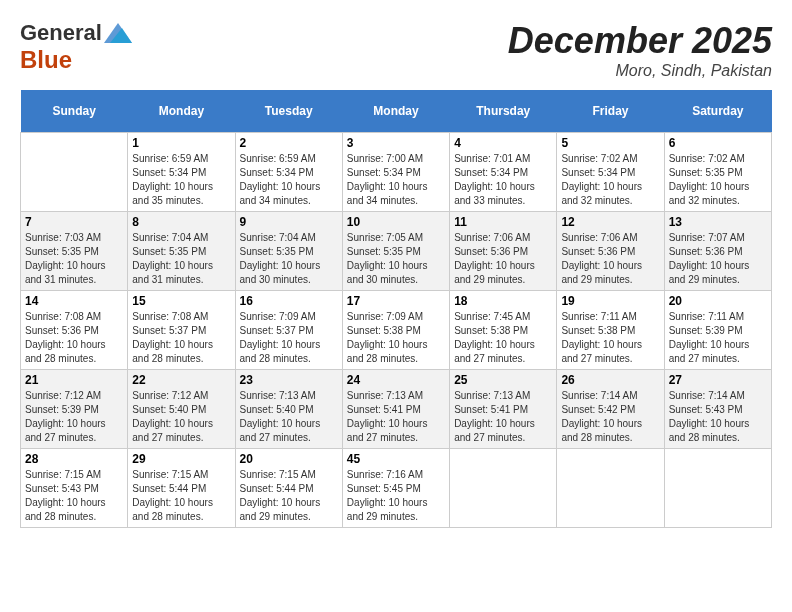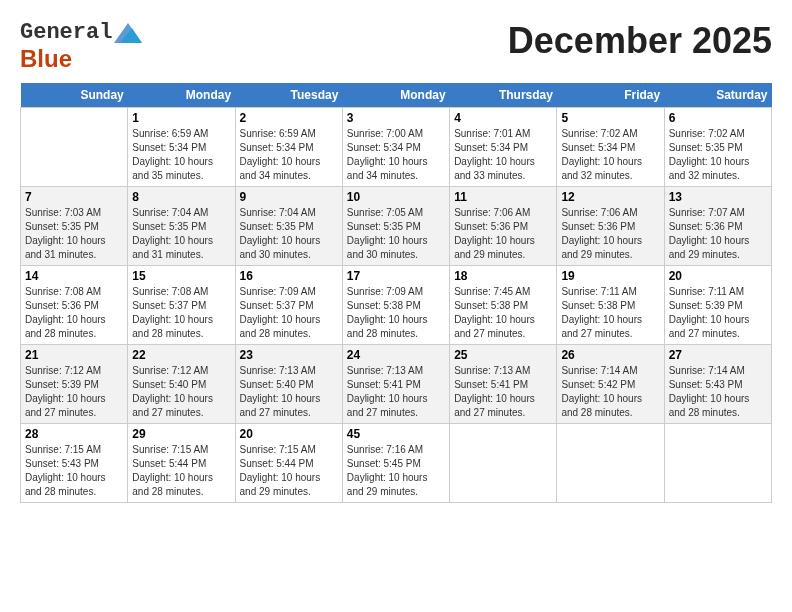--- a/index.html
+++ b/index.html
@@ -17,59 +17,59 @@
       margin-bottom: 10px;
     }
     .logo {
       display: flex;
       flex-direction: column;
       align-items: flex-start;
     }
     .logo-text {
       display: flex;
       align-items: center;
-      font-family: Liberation Mono, monospace;
     }
     .logo-general {
       font-size: 22px;
       font-weight: bold;
       color: #333;
     }
     .logo-blue {
       font-size: 24px;
       font-weight: bold;
       color: #c2410c;
     }
     .logo-icon {
       width: 28px;
       height: 20px;
       margin-left: 2px;
     }
     .title-block {
       text-align: right;
+      font-style: italic;
     }
     .month-title {
       font-size: 36px;
       font-weight: bold;
       color: #222;
     }
     .subtitle {
       font-size: 16px;
       color: #444;
     }
     .calendar {
       width: 100%;
       border-collapse: collapse;
       font-size: 11px;
     }
     .calendar th {
       background-color: #3a7bc8;
       color: white;
-      padding: 5px 4px;
-      text-align: right;
+      padding: 14px 4px;
+      text-align: center;
       font-size: 12px;
       font-weight: bold;
     }
     .calendar td {
       border: 1px solid #ccc;
       vertical-align: top;
       padding: 3px 4px;
       width: calc(100% / 7);
       min-height: 80px;
     }
@@ -99,20 +99,21 @@
       <span class="logo-general">General</span>
       <svg class="logo-icon" viewBox="0 0 28 20" xmlns="http://www.w3.org/2000/svg">
         <polygon points="0,20 14,0 28,20" fill="#1a6fc4" opacity="0.7"></polygon>
         <polygon points="6,20 18,5 28,20" fill="#1a9fd4" opacity="0.8"></polygon>
       </svg>
     </div>
     <span class="logo-blue">Blue</span>
   </div>
   <div class="title-block">
     <div class="month-title">December 2025</div>
+    <div class="subtitle">Moro, Sindh, Pakistan</div>
   </div>
 </div>
 
 <table class="calendar">
   <thead>
     <tr>
     <th>Sunday</th>
         <th>Monday</th>
         <th>Tuesday</th>
         <th>Monday</th>

